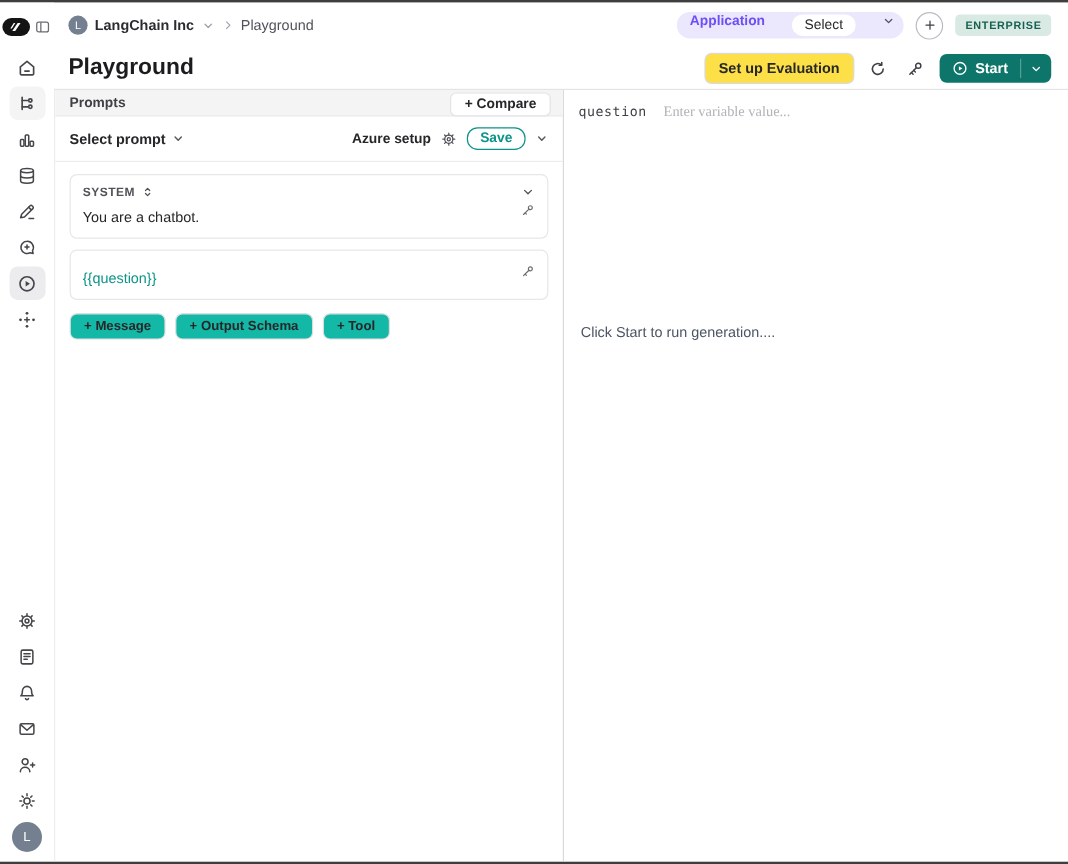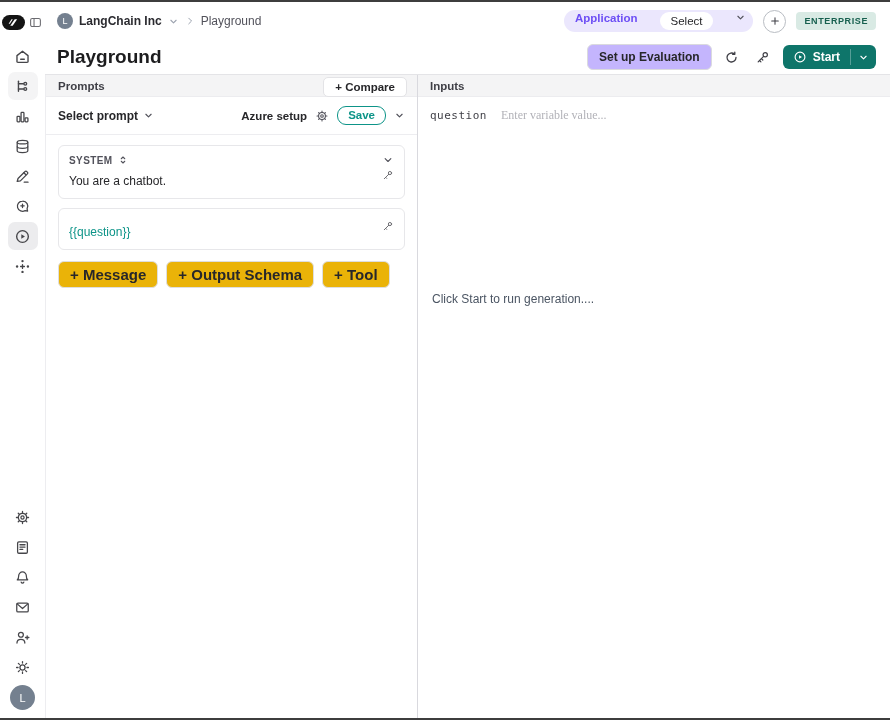--- a/index.html
+++ b/index.html
@@ -39,33 +39,33 @@
   .app-select { background:#fff; border-radius:11px; padding:3px 11px; font-size:11.5px; font-weight:400; color:#27272a; }
   .app-caret { color:#52525b; display:flex; }
   .plus-btn { width:23px; height:23px; border-radius:50%; border:1px solid #b9bdc3; display:flex; align-items:center;
               justify-content:center; background:#fff; color:#3f3f46; cursor:pointer; }
   .enterprise { background:var(--enterprise_bg,#d9eae4); color:var(--enterprise_text,#17604f); font-size:9px;
                 font-weight:700; letter-spacing:.6px; border-radius:4px; padding:4px 8px; }
 
   .pageheader { height:34px; display:flex; align-items:center; justify-content:space-between; padding:0 14px 0 12px; }
   .page-title { font-size:19px; font-weight:700; color:#1c1c1e; }
   .ph-right { display:flex; align-items:center; gap:9px; }
-  .btn-outline { background:#c4b5fd; border:1px solid #dadade; border-radius:6px; font-size:12px; font-weight:600;
+  .btn-outline { background:#fde047; border:1px solid #dadade; border-radius:6px; font-size:12px; font-weight:600;
                  color:#27272a; padding:5px 11px; cursor:pointer; }
   .icon-btn { background:none; border:none; color:#3f3f46; width:22px; height:22px; display:flex; align-items:center;
               justify-content:center; cursor:pointer; }
   .start-btn { display:flex; align-items:stretch; background:var(--accent,#0e756a); color:#fff; border-radius:6px;
                overflow:hidden; cursor:pointer; }
   .start-main { display:flex; align-items:center; gap:6px; padding:5px 10px; font-size:12px; font-weight:600; }
   .start-divider { width:1px; background:rgba(255,255,255,.3); margin:4px 0; }
   .start-caret { padding:0 7px; display:flex; align-items:center; }
 
   
   .panels { flex:1; display:flex; border-top:1px solid var(--border,#e4e4e7); min-height:0; }
-  .left-panel { width:373px; border-right:1px solid #d9d9de; border-left:1px solid #ededf0;
+  .left-panel { width:425px; border-right:1px solid #d9d9de; border-left:1px solid #ededf0;
                 display:flex; flex-direction:column; background:#fff; }
   .right-panel { flex:1; display:flex; flex-direction:column; background:#fff; min-width:0; }
 
   .panel-header { height:22px; background:var(--panel_header_bg,#f4f4f5); display:flex; align-items:center;
                   justify-content:space-between; padding:0 12px; font-size:11.5px; font-weight:700; color:#3f3f46;
                   position:relative; border-bottom:1px solid #ececef; flex:none; }
   .compare-btn { position:absolute; right:10px; top:2px; background:#fff; border:1px solid #e3e3e6;
                  border-radius:5px; font-size:11.5px; font-weight:600; color:#27272a; padding:3px 11px; cursor:pointer; }
 
   .prompt-toolbar { display:flex; align-items:center; justify-content:space-between; padding:9px 12px;
@@ -81,21 +81,21 @@
   .msg-card { border:1px solid #e7e7ea; border-radius:6px; padding:8px 10px 8px; background:#fff; }
   .msg-head { display:flex; align-items:center; justify-content:space-between; }
   .msg-role { display:flex; align-items:center; gap:5px; font-size:10px; font-weight:700; letter-spacing:.4px;
               color:#52525b; cursor:pointer; }
   .msg-body { display:flex; align-items:flex-start; justify-content:space-between; margin-top:7px; }
   .msg-content { font-size:12px; color:#27272a; line-height:1.4; cursor:text; }
   .msg-content.variable { color:var(--variable_teal,#0d9488); }
   .wand { color:#6b6b70; display:flex; cursor:pointer; margin-top:-4px; }
 
   .add-row { display:flex; gap:8px; padding:11px 12px; }
-  .add-btn { border:1px solid #dededf; background:#eab308; border-radius:6px; font-size:15px; font-weight:600;
+  .add-btn { border:1px solid #dededf; background:#14b8a6; border-radius:6px; font-size:11px; font-weight:600;
              color:#27272a; padding:4px 11px; cursor:pointer; }
 
   .inputs-body { height:176px; padding:11px 12px; flex:none; }
   .input-row { display:flex; align-items:center; gap:14px; }
   .var-name { font-family:"DejaVu Sans Mono", monospace; font-size:11px; color:#3f3f46; letter-spacing:.5px; }
   .var-input { border:none; outline:none; font-size:12px; color:#27272a; flex:1; background:transparent;
                font-family:Liberation Serif, serif; }
   .var-input::placeholder { color:#b2b2b8; }
 
   .output-body { padding:19px 14px; font-size:12px; color:#4b5563; }
@@ -380,23 +380,20 @@
         </div>
 
         <div class="add-row">
           <button class="add-btn">+ Message</button>
           <button class="add-btn">+ Output Schema</button>
           <button class="add-btn">+ Tool</button>
         </div>
       </div>
 
       <div class="right-panel">
-        <div class="panel-header">
-          <span>Inputs</span>
-        </div>
         <div class="inputs-body">
           <div class="input-row">
             <span class="var-name">question</span>
             <input class="var-input" placeholder="Enter variable value..." style="">
           </div>
         </div>
         <div class="output-body">
           <span>Click Start to run generation....</span>
         </div>
       </div>

